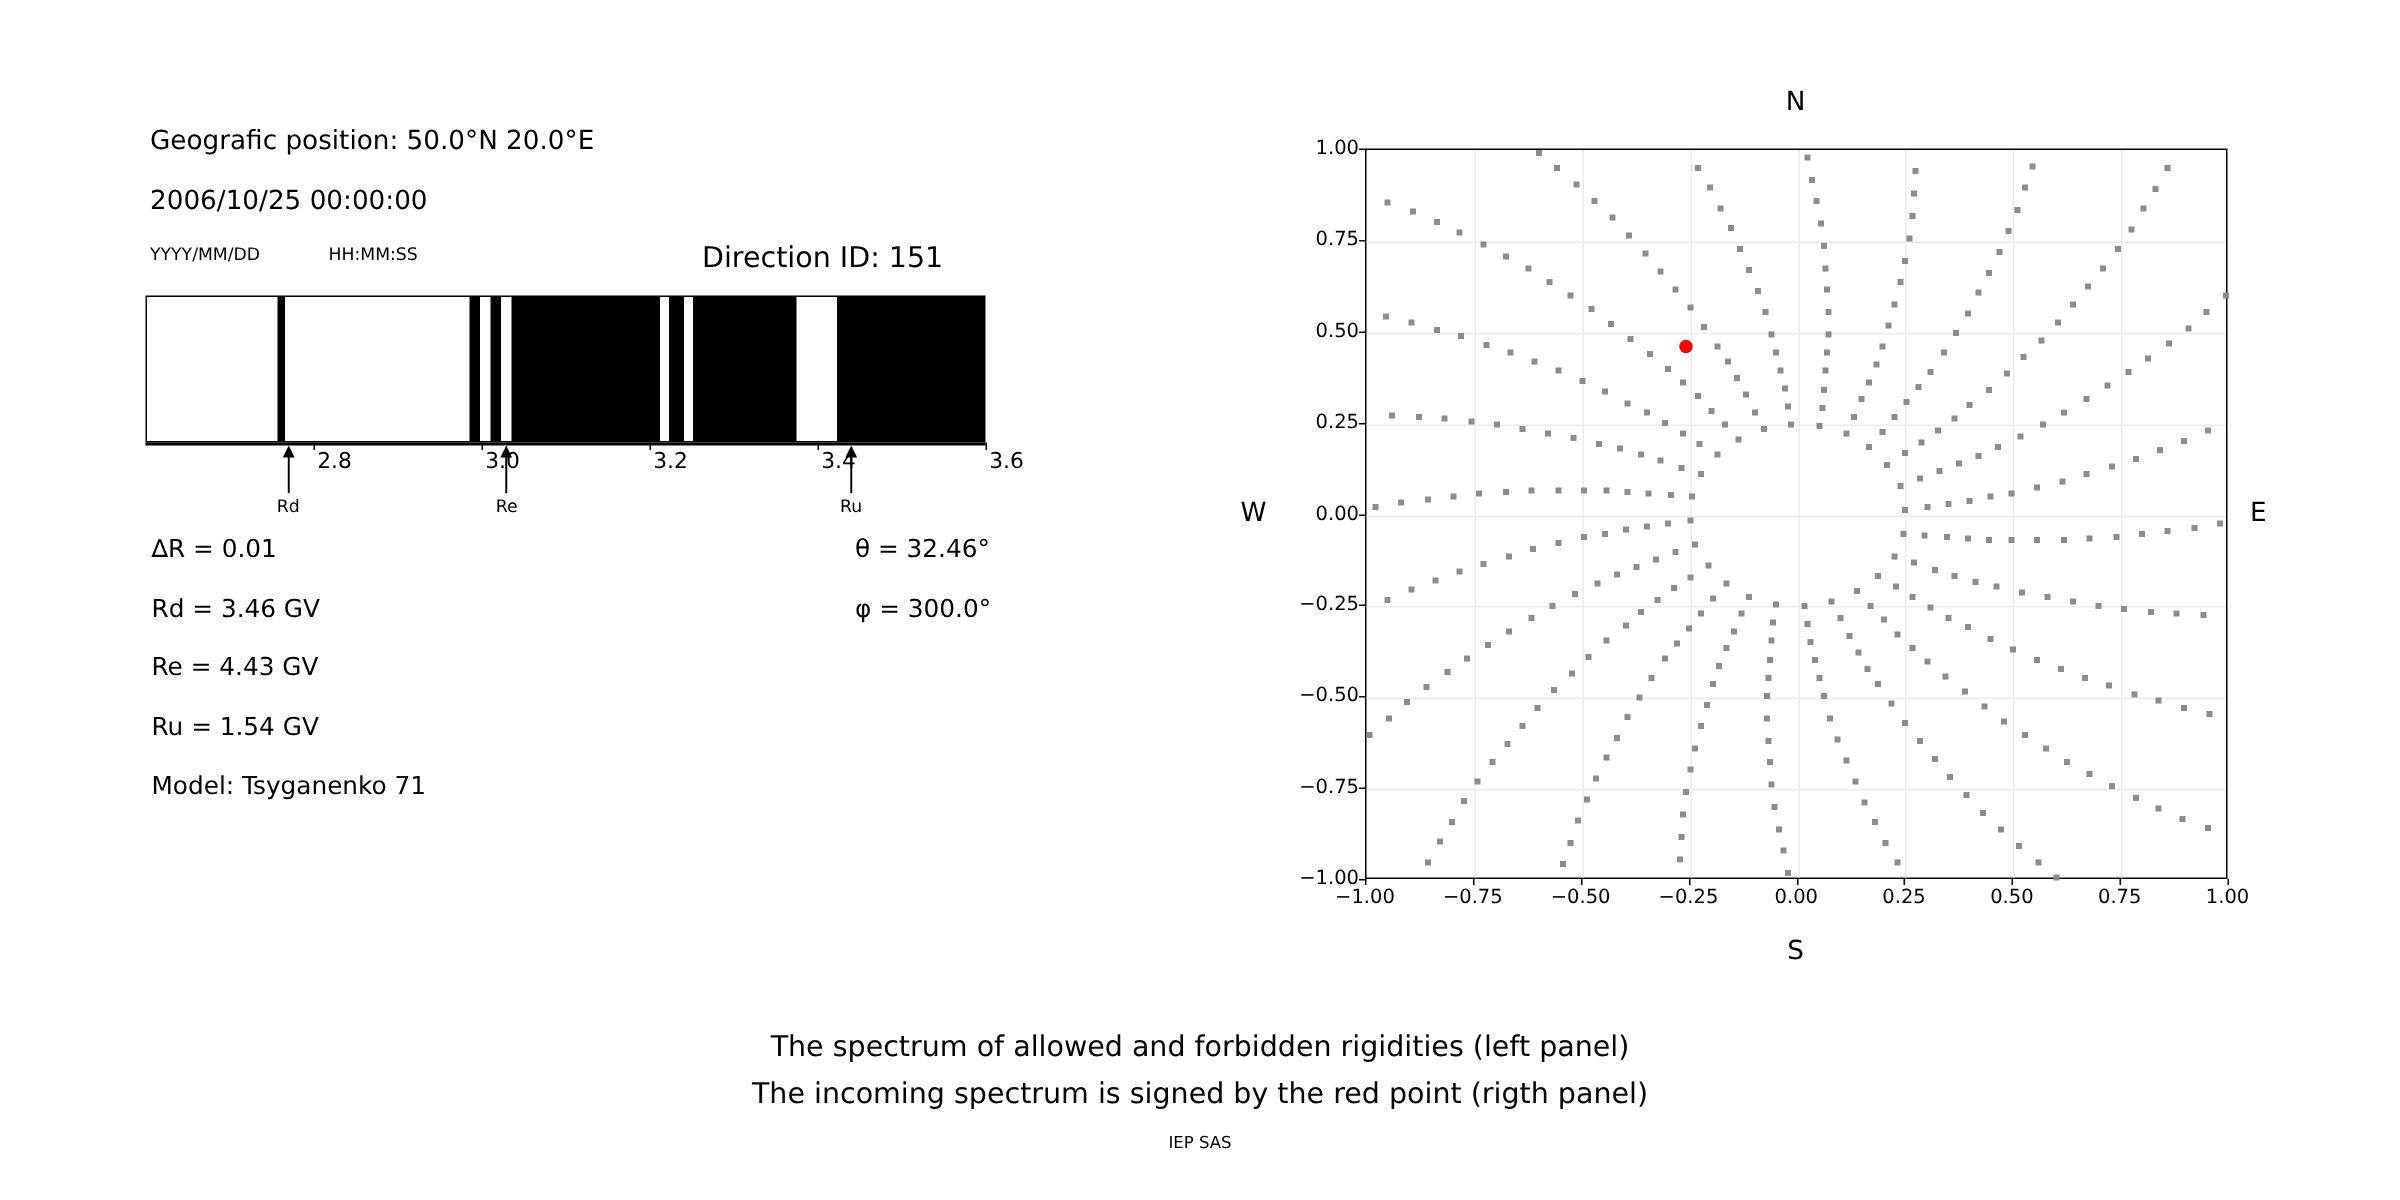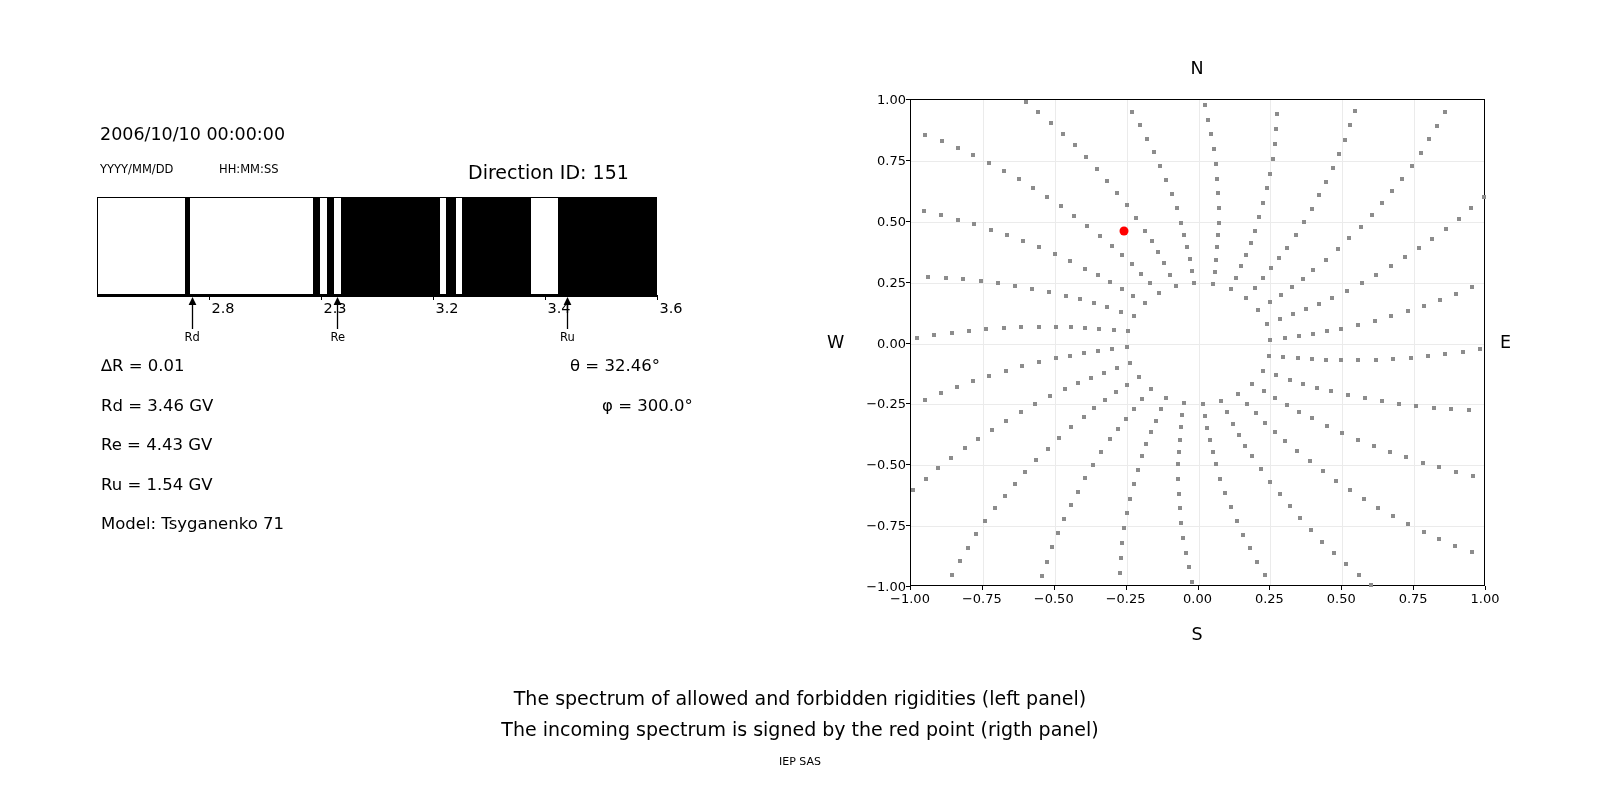--- a/index.html
+++ b/index.html
@@ -64,21 +64,22 @@
   .caption-line{position:absolute;width:1600px;text-align:center;font-size:19px;}
   #caption1{top:687px;}
   #caption2{top:718px;}
   #footer{position:absolute;width:1600px;text-align:center;top:755px;font-size:11px;}
 </style>
 </head>
 <body>
 
 <div class="abs" id="left-panel">
 
-  <div class="abs hdr-date">2006/10/10 00:00:00</div>
+  <div class="abs hdr-geo">Geografic position: 50.0°N 20.0°E</div>
+  <div class="abs hdr-date">2006/10/25 00:00:00</div>
   <div class="abs hdr-fmt-date">YYYY/MM/DD</div>
   <div class="abs hdr-fmt-time">HH:MM:SS</div>
   <div class="abs hdr-dirid">Direction ID: 151</div>
 
   <div class="abs" id="spectrum-wrap">
     <div id="spectrum-bar">
         <div class="band" style="left: 86.52px; width: 5.04px; background: rgb(0, 0, 0);"></div>
         <div class="band" style="left: 214.76px; width: 7px; background: rgb(0, 0, 0);"></div>
         <div class="band" style="left: 228.76px; width: 7px; background: rgb(0, 0, 0);"></div>
         <div class="band" style="left: 242.76px; width: 99.12px; background: rgb(0, 0, 0);"></div>
@@ -86,21 +87,21 @@
         <div class="band" style="left: 364px; width: 69.16px; background: rgb(0, 0, 0);"></div>
         <div class="band" style="left: 460.04px; width: 99.96px; background: rgb(0, 0, 0);"></div>
       </div>
   </div>
 
   <div class="abs" id="spec-axis"></div>
   <div id="spec-ticks">
       <div class="tickmark" style="left: 209px;"></div>
       <div class="ticklabel" style="left: 223px;">2.8</div>
       <div class="tickmark" style="left: 321px;"></div>
-      <div class="ticklabel" style="left: 335px;">2.3</div>
+      <div class="ticklabel" style="left: 335px;">3.0</div>
       <div class="tickmark" style="left: 433px;"></div>
       <div class="ticklabel" style="left: 447px;">3.2</div>
       <div class="tickmark" style="left: 545px;"></div>
       <div class="ticklabel" style="left: 559px;">3.4</div>
       <div class="tickmark" style="left: 657px;"></div>
       <div class="ticklabel" style="left: 671px;">3.6</div>
     </div>
   <div id="spec-markers">
       <div class="marker-arrow" style="left: 186.7px; top: 297px;">
         <svg width="11" height="32" viewBox="0 0 11 32">
@@ -127,21 +128,21 @@
 
   <div id="param-col1">
       <div class="param pcol1" style="top: 356px;">∆R = 0.01</div>
       <div class="param pcol1" style="top: 395.5px;">Rd = 3.46 GV</div>
       <div class="param pcol1" style="top: 435px;">Re = 4.43 GV</div>
       <div class="param pcol1" style="top: 474.5px;">Ru = 1.54 GV</div>
       <div class="param pcol1" style="top: 514px;">Model: Tsyganenko 71</div>
     </div>
   <div id="param-col2">
       <div class="param pcol2" style="top: 356px;">θ = 32.46°</div>
-      <div class="param pcol2" style="top: 395.5px; margin-left: 32px;">φ = 300.0°</div>
+      <div class="param pcol2" style="top: 395.5px;">φ = 300.0°</div>
     </div>
 </div>
 
 <div class="abs" id="right-panel">
   <div id="lbl-N">N</div>
   <div id="lbl-S">S</div>
   <div id="lbl-W">W</div>
   <div id="lbl-E">E</div>
 
   <div id="polar-frame">

